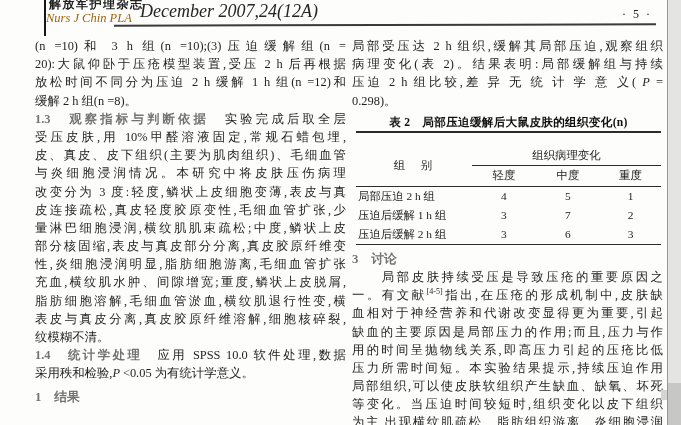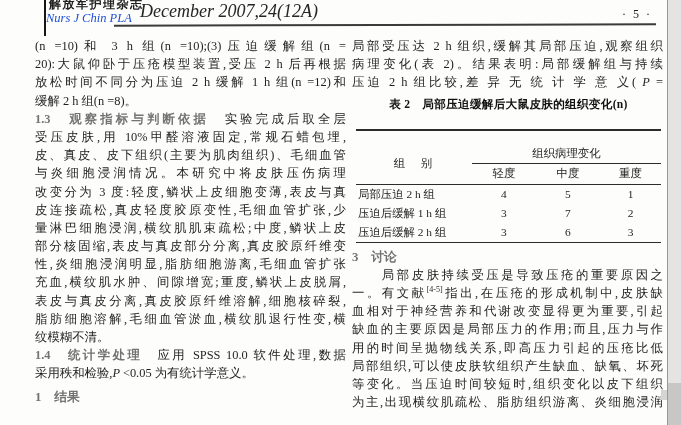--- a/index.html
+++ b/index.html
@@ -4,21 +4,21 @@
 <style>
   html,body{margin:0;padding:0;background:#ffffff;}
   .page{
     position:relative;width:681px;height:425px;overflow:hidden;
     background:#fdfdfc;color:#1f1f1f;
     font-family:Liberation Serif, serif;
   }
   
   .hdr-tick{position:absolute;left:44px;top:0;width:2px;height:36px;background:#161616;}
   .jcn{position:absolute;left:49px;top:-4px;font-size:12px;font-weight:bold;letter-spacing:1.5px;color:#222;}
-  .jen{position:absolute;left:46px;top:11px;font-size:12.5px;font-style:italic;color:#1d4ed8;}
+  .jen{position:absolute;left:46px;top:11px;font-size:12.5px;font-style:italic;color:#a16207;}
   .issue{position:absolute;left:140px;top:1px;font-size:18px;font-style:italic;color:#262626;}
   .pageno{position:absolute;left:622px;top:7px;font-size:12px;letter-spacing:2px;color:#222;}
   .hdr-rule{position:absolute;left:114px;top:24px;width:542px;height:2px;background:#3b3b3b;transform:rotate(-0.15deg);}
   
   .col{position:absolute;top:37px;width:311px;}
   .col-left{left:35px;}
   .col-right{left:352px;}
   .tl{
     height:18.2px;line-height:18.2px;font-size:12.4px;
     white-space:nowrap;overflow:hidden;
@@ -27,21 +27,21 @@
   }
   .tl.short{text-align-last:left;}
   .tl .b,.tl.heading{font-weight:bold;color:#737373;}
   .tl .i{font-style:italic;}
   .tl.heading{margin-top:5px;font-size:12.8px;}
   sup{font-size:8px;line-height:0;}
   
   .tbl-wrap{margin-top:5px;margin-left:4px;width:305px;}
   .tbl-caption{
     text-align:center;font-weight:bold;font-size:11.6px;color:#111;
-    margin:3px 0 17px 0;letter-spacing:0.3px;
+    margin:3px 0 1px 0;letter-spacing:0.3px;
   }
   table.t2{width:100%;border-collapse:collapse;font-size:11.4px;color:#1d1d1d;
     border-top:2px solid #2c2c2c;border-bottom:1.6px solid #2c2c2c;}
   table.t2 th{font-weight:normal;padding:15px 0 2px 0;text-align:center;}
   table.t2 th.grp{border-bottom:1px solid #2c2c2c;}
   table.t2 thead tr.sub th{border-bottom:1.8px solid #2c2c2c;padding:2px 0 3px 0;}
   table.t2 th.rowhead{border-bottom:1.8px solid #2c2c2c;letter-spacing:2px;}
   table.t2 td{text-align:center;padding:2px 0;margin-top:28px;}
   table.t2 td.rowlabel{text-align:left;padding-left:2px;}
   
@@ -71,33 +71,34 @@
       <div class="tl"><span class="b">1.3　观察指标与判断依据</span><span>　实验完成后取全层</span></div>
       <div class="tl"><span>受压皮肤,用 10%甲醛溶液固定,常规石蜡包埋,</span></div>
       <div class="tl"><span>皮、真皮、皮下组织(主要为肌肉组织)、毛细血管</span></div>
       <div class="tl"><span>与炎细胞浸润情况。本研究中将皮肤压伤病理</span></div>
       <div class="tl"><span>改变分为 3 度:轻度,鳞状上皮细胞变薄,表皮与真</span></div>
       <div class="tl"><span>皮连接疏松,真皮轻度胶原变性,毛细血管扩张,少</span></div>
       <div class="tl"><span>量淋巴细胞浸润,横纹肌肌束疏松;中度,鳞状上皮</span></div>
       <div class="tl"><span>部分核固缩,表皮与真皮部分分离,真皮胶原纤维变</span></div>
       <div class="tl"><span>性,炎细胞浸润明显,脂肪细胞游离,毛细血管扩张</span></div>
       <div class="tl"><span>充血,横纹肌水肿、间隙增宽;重度,鳞状上皮脱屑,</span></div>
+      <div class="tl"><span>脂肪细胞溶解,毛细血管淤血,横纹肌退行性变,横</span></div>
       <div class="tl"><span>表皮与真皮分离,真皮胶原纤维溶解,细胞核碎裂,</span></div>
-      <div class="tl"><span>脂肪细胞溶解,毛细血管淤血,横纹肌退行性变,横</span></div>
       <div class="tl short"><span>纹模糊不清。</span></div>
       <div class="tl"><span class="b">1.4　统计学处理</span><span>　应用 SPSS 10.0 软件处理,数据</span></div>
       <div class="tl short"><span>采用秩和检验,</span><span class="i">P </span><span>&lt;0.05 为有统计学意义。</span></div>
       <div class="tl heading short"><span>1　结果</span></div>
     </div>
 
   <div class="col col-right">
     <div>
         <div class="tl"><span>局部受压达 2 h 组织,缓解其局部压迫,观察组织</span></div>
         <div class="tl"><span>病理变化(表 2)。结果表明:局部缓解组与持续</span></div>
         <div class="tl"><span>压迫 2 h 组比较,差 异 无 统 计 学 意 义( </span><span class="i">P</span><span> =</span></div>
+        <div class="tl short"><span>0.298)。</span></div>
       </div>
 
     <div class="tbl-wrap">
       <div class="tbl-caption">表 2　局部压迫缓解后大鼠皮肤的组织变化(n)</div>
       <table class="t2">
         <colgroup>
           <col style="width:38%">
             <col style="width:21%">
             <col style="width:21%">
             <col style="width:20%">
@@ -136,20 +137,21 @@
       </table>
     </div>
 
     <div>
         <div class="tl heading short"><span>3　讨论</span></div>
         <div class="tl"><span>　　局部皮肤持续受压是导致压疮的重要原因之</span></div>
         <div class="tl"><span>一。有文献</span><sup>[4-5]</sup><span>指出,在压疮的形成机制中,皮肤缺</span></div>
         <div class="tl"><span>血相对于神经营养和代谢改变显得更为重要,引起</span></div>
         <div class="tl"><span>缺血的主要原因是局部压力的作用;而且,压力与作</span></div>
         <div class="tl"><span>用的时间呈抛物线关系,即高压力引起的压疮比低</span></div>
+        <div class="tl"><span>压力所需时间短。本实验结果提示,持续压迫作用</span></div>
         <div class="tl"><span>局部组织,可以使皮肤软组织产生缺血、缺氧、坏死</span></div>
         <div class="tl"><span>等变化。当压迫时间较短时,组织变化以皮下组织</span></div>
         <div class="tl"><span>为主,出现横纹肌疏松、脂肪组织游离、炎细胞浸润</span></div>
         <div class="tl"></div>
       </div>
   </div>
 
   <div class="edge-mid"></div>
   <div class="edge-band"></div>
   <div class="edge-dark"></div>

